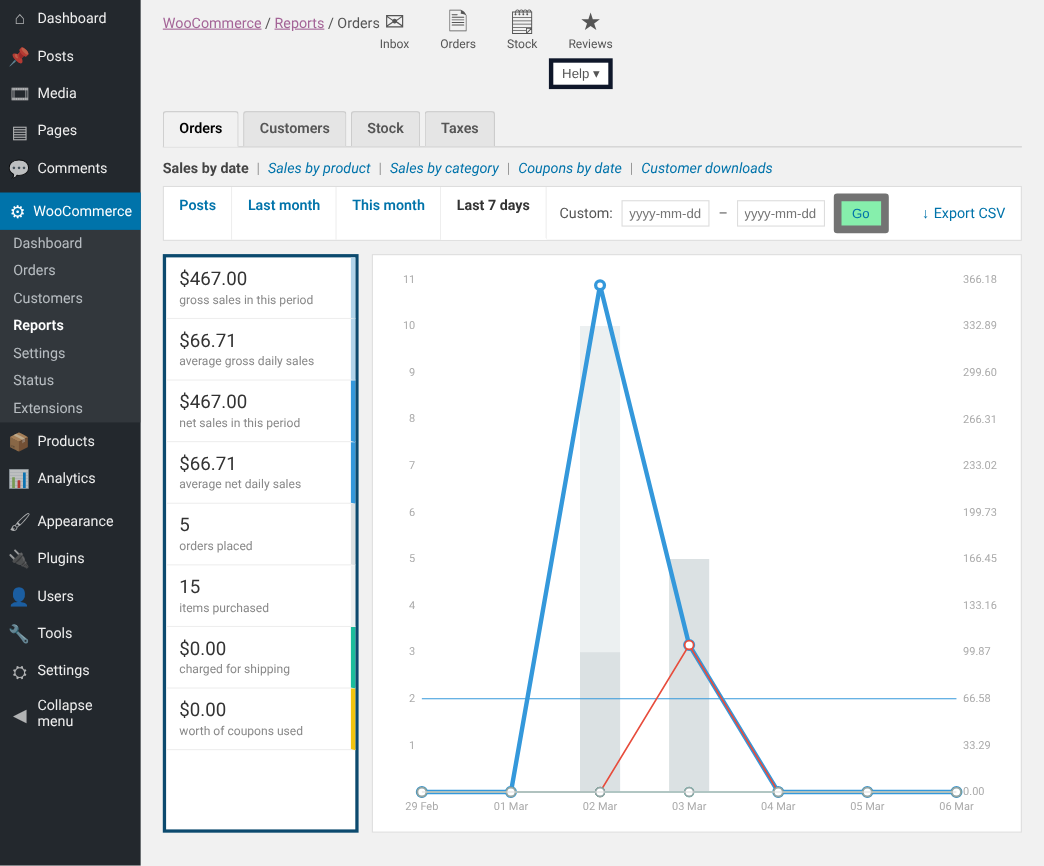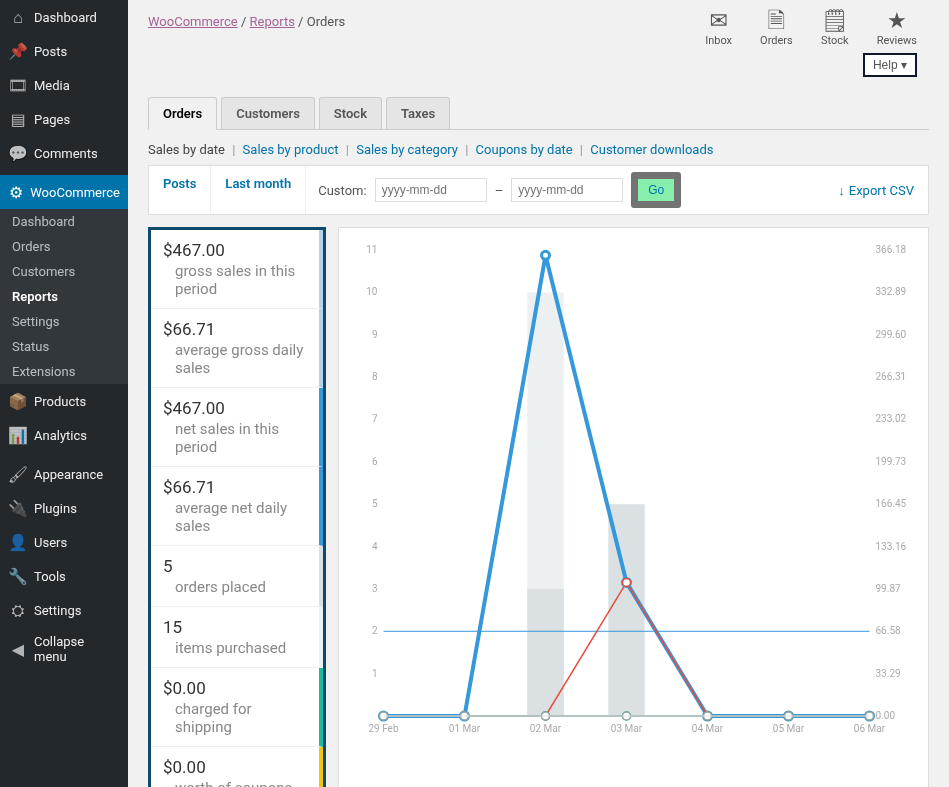--- a/index.html
+++ b/index.html
@@ -9,48 +9,48 @@
 .sidebar-item { display: flex; align-items: center; padding: 7px 8px; color: #eee; cursor: pointer; font-size: 13px; }
 .sidebar-item.active { background: #0073aa; color: #fff; position: relative; }
 .sidebar-item.active::after { content: ''; position: absolute; right: -8px; top: 50%; margin-top: -8px; border: 8px solid transparent; border-right-color: #f1f1f1; }
 .sidebar-icon { width: 20px; height: 20px; margin-right: 6px; display: flex; align-items: center; justify-content: center; font-size: 16px; opacity: 0.7; }
 .sidebar-item.active .sidebar-icon { opacity: 1; }
 .sidebar-sub { background: #32373c; }
 .sidebar-sub-item { padding: 5px 12px; color: rgba(240,245,250,0.7); cursor: pointer; font-size: 13px; }
 .sidebar-sub-item.active { color: #fff; font-weight: 600; }
 .sidebar-sep { height: 5px; }
 .main { flex: 1; background: #f1f1f1; overflow: hidden; display: flex; flex-direction: column; }
-.topbar { display: flex; align-items: flex-start; padding: 10px 32px 0 20px; justify-content: space-between; }
+.topbar { display: flex; align-items: flex-start; padding: 10px 20px 0 20px; }
 .breadcrumb { color: #555; font-size: 13px; padding-top: 4px; }
 .breadcrumb a { color: #a46497; text-decoration: underline; }
 .topbar-right { display: flex; flex-direction: column; align-items: flex-end; gap: 6px; }
 .topicons { display: flex; gap: 28px; }
 .topicon { text-align: center; color: #555; cursor: pointer; }
 .topicon-glyph { font-size: 22px; line-height: 22px; }
 .topicon-label { font-size: 11px; margin-top: 2px; }
-.help-btn { background: #fff; border: 2px solid #0f172a; padding: 3px 8px; font-size: 12px; cursor: pointer; color: #555; }
+.help-btn { background: #fff; border: 4px solid #0f172a; padding: 3px 8px; font-size: 12px; cursor: pointer; color: #555; }
 .tabs { display: flex; margin: 20px 20px 0 20px; border-bottom: 1px solid #ccc; }
 .tab { padding: 8px 14px; background: #e5e5e5; border: 1px solid #ccc; border-bottom: none; margin-right: 4px; color: #555; cursor: pointer; font-weight: 600; font-size: 13px; border-radius: 3px 3px 0 0; }
 .tab.active { background: #f1f1f1; border-bottom: 1px solid #f1f1f1; margin-bottom: -1px; color: #000; }
 .subnav { padding: 12px 20px 8px 20px; font-size: 13px; }
-.subnav .label { font-weight: 400; }
-.subnav a { color: #0073aa; text-decoration: none; }
+.subnav .label { font-weight: 700; }
+.subnav a { color: #0073aa; text-decoration: none; font-style: italic; }
 .subnav .sep { color: #999; margin: 0 4px; }
 .filterbar { display: flex; background: #fff; border: 1px solid #ddd; margin: 0 20px; align-items: stretch; }
 .filter-item { padding: 10px 14px; border-right: 1px solid #eee; color: #0073aa; font-weight: 600; cursor: pointer; font-size: 13px; }
 .filter-item.active { background: #fff; color: #333; border-bottom: 2px solid transparent; font-weight: 700; }
 .filter-custom { display: flex; align-items: center; padding: 6px 12px; gap: 8px; color: #555; }
-.filter-custom input { padding: 4px 6px; border: 1px solid #ddd; color: #888; font-size: 12px; width: 112px; }
+.filter-custom input { padding: 4px 6px; border: 1px solid #ddd; color: #888; font-size: 12px; width: 80px; }
 .go-btn { border: 7px solid #737373; color: #0073aa; background: #86efac; padding: 4px 10px; cursor: pointer; font-size: 12px; border-radius: 3px; }
 .export { margin-left: auto; padding: 10px 14px; color: #0073aa; cursor: pointer; font-size: 13px; display: flex; align-items: center; gap: 4px; }
 .content { display: flex; margin: 12px 20px 0 20px; gap: 12px; }
 .stats { width: 178px; background: #fff; border: 3px solid #0c4a6e; }
 .stat { padding: 10px 12px; border-bottom: 1px solid #eee; border-right: 4px solid transparent; }
 .stat-val { font-size: 17px; color: #333; }
-.stat-lbl { font-size: 15px; color: #888; margin-top: 2px; margin-left: 12px; }
+.stat-lbl { font-size: 11px; color: #888; margin-top: 2px; }
 .chart-box { flex: 1; background: #fff; border: 1px solid #ddd; padding: 12px 12px 8px 12px; }
 svg.chart { width: 100%; height: 500px; }
 .axis-label { font-size: 10px; fill: #aaa; }
 </style>
 </head>
 <body>
 
 <div class="wrap">
   <div class="sidebar" id="sidebar">
       <div class="sidebar-item">
@@ -156,20 +156,22 @@
         <div class="tab">Stock</div>
         <div class="tab">Taxes</div>
       </div>
     <div class="subnav">
       <span class="label">Sales by date</span>
       <span id="subnav-links"><span class="sep"> |</span> <a href="#">Sales by product</a><span class="sep"> |</span> <a href="#">Sales by category</a><span class="sep"> |</span> <a href="#">Coupons by date</a><span class="sep"> |</span> <a href="#">Customer downloads</a></span>
     </div>
     <div class="filterbar" id="filterbar">
       <div class="filter-item">Posts</div>
         <div class="filter-item">Last month</div>
+        <div class="filter-item">This month</div>
+        <div class="filter-item active">Last 7 days</div>
         <div class="filter-custom">
         <span>Custom:</span>
         <input placeholder="yyyy-mm-dd" style="">
         <span>–</span>
         <input placeholder="yyyy-mm-dd" style="">
         <button class="go-btn">Go</button>
       </div>
       <div class="export">
         <span>↓</span>
         <span>Export CSV</span>

